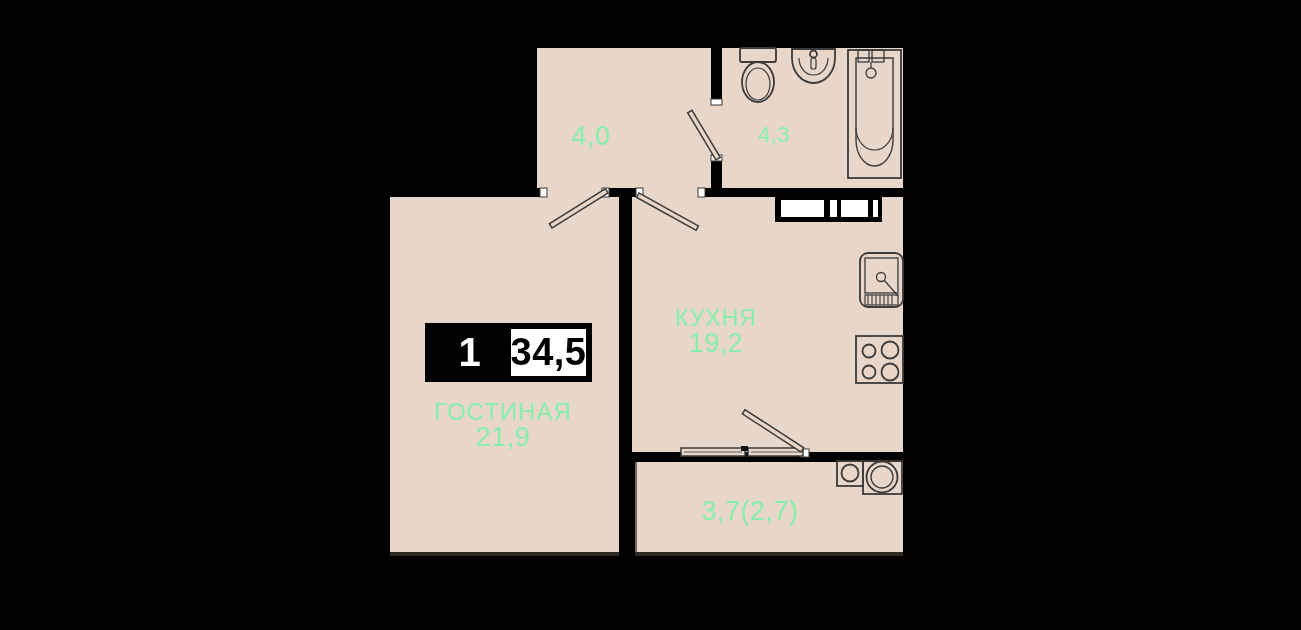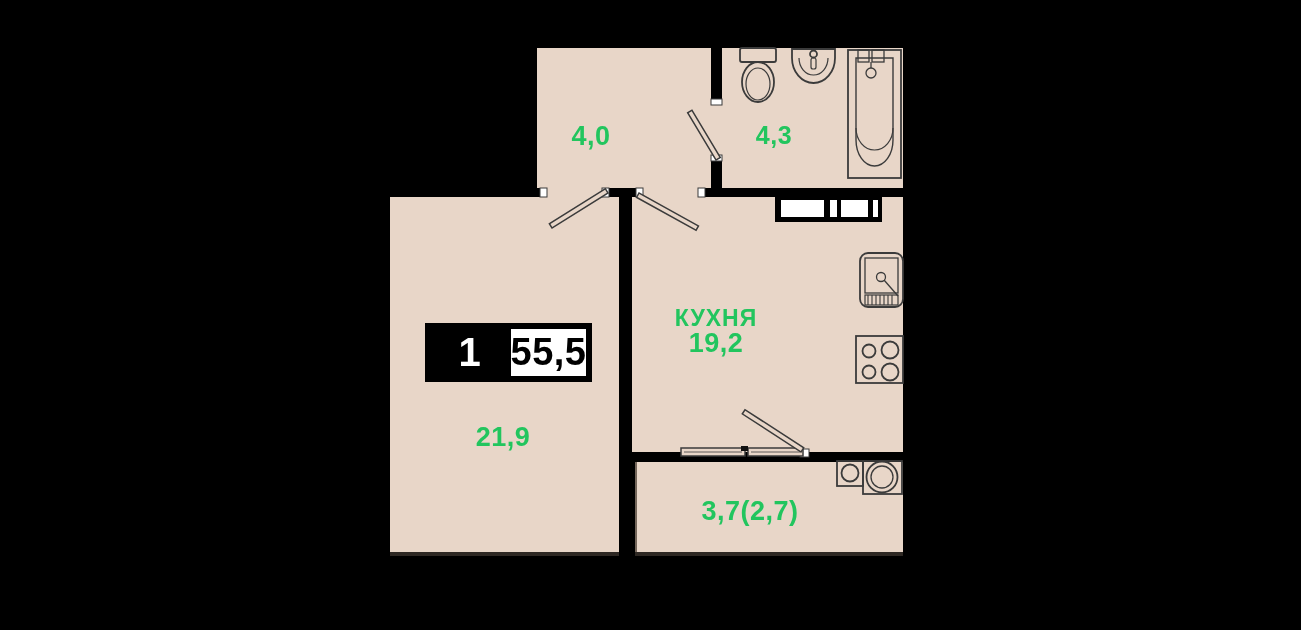--- a/index.html
+++ b/index.html
@@ -7,28 +7,28 @@
     position:relative;
     width:1301px;height:630px;
     background:#000;
     overflow:hidden;
     font-family:"Liberation Sans", sans-serif;
   }
   .plan-svg{position:absolute;left:0;top:0;}
   .lbl{
     position:absolute;
     transform:translate(-50%,-50%);
-    color:#22c55e;
-    font-weight:700;
+    color:#86efac;
+    font-weight:400;
     white-space:nowrap;
     line-height:1;
     letter-spacing:0.5px;
   }
   .lbl-hall   {left:591px;top:136px;font-size:27px;}
-  .lbl-bath   {left:774px;top:135px;font-size:25px;}
+  .lbl-bath   {left:774px;top:135px;font-size:22px;}
   .lbl-kname  {left:716px;top:318px;font-size:23px;letter-spacing:1px;}
   .lbl-karea  {left:716px;top:343px;font-size:27px;}
   .lbl-lname  {left:503px;top:412px;font-size:24px;letter-spacing:1px;}
   .lbl-larea  {left:503px;top:437px;font-size:27px;}
   .lbl-balc   {left:750px;top:511px;font-size:27px;}
   .badge{
     position:absolute;left:425px;top:323px;width:167px;height:59px;
     background:#000;border:2px solid #000;box-sizing:border-box;
   }
   .badge-rooms{
@@ -161,23 +161,24 @@
         <circle cx="882" cy="477" r="15.5"></circle>
         <circle cx="882" cy="477" r="11" stroke-width="1.3"></circle>
       </g>
     </g>
   </svg>
 
   <div class="lbl lbl-hall">4,0</div>
   <div class="lbl lbl-bath">4,3</div>
   <div class="lbl lbl-kname">КУХНЯ</div>
   <div class="lbl lbl-karea">19,2</div>
+  <div class="lbl lbl-lname">ГОСТИНАЯ</div>
   <div class="lbl lbl-larea">21,9</div>
   <div class="lbl lbl-balc">3,7(2,7)</div>
 
   <div class="badge">
     <div class="badge-rooms">1</div>
     <div class="badge-area-box">
-      <span class="badge-area">55,5</span>
+      <span class="badge-area">34,5</span>
     </div>
   </div>
 
 </div>
 
 </body></html>

